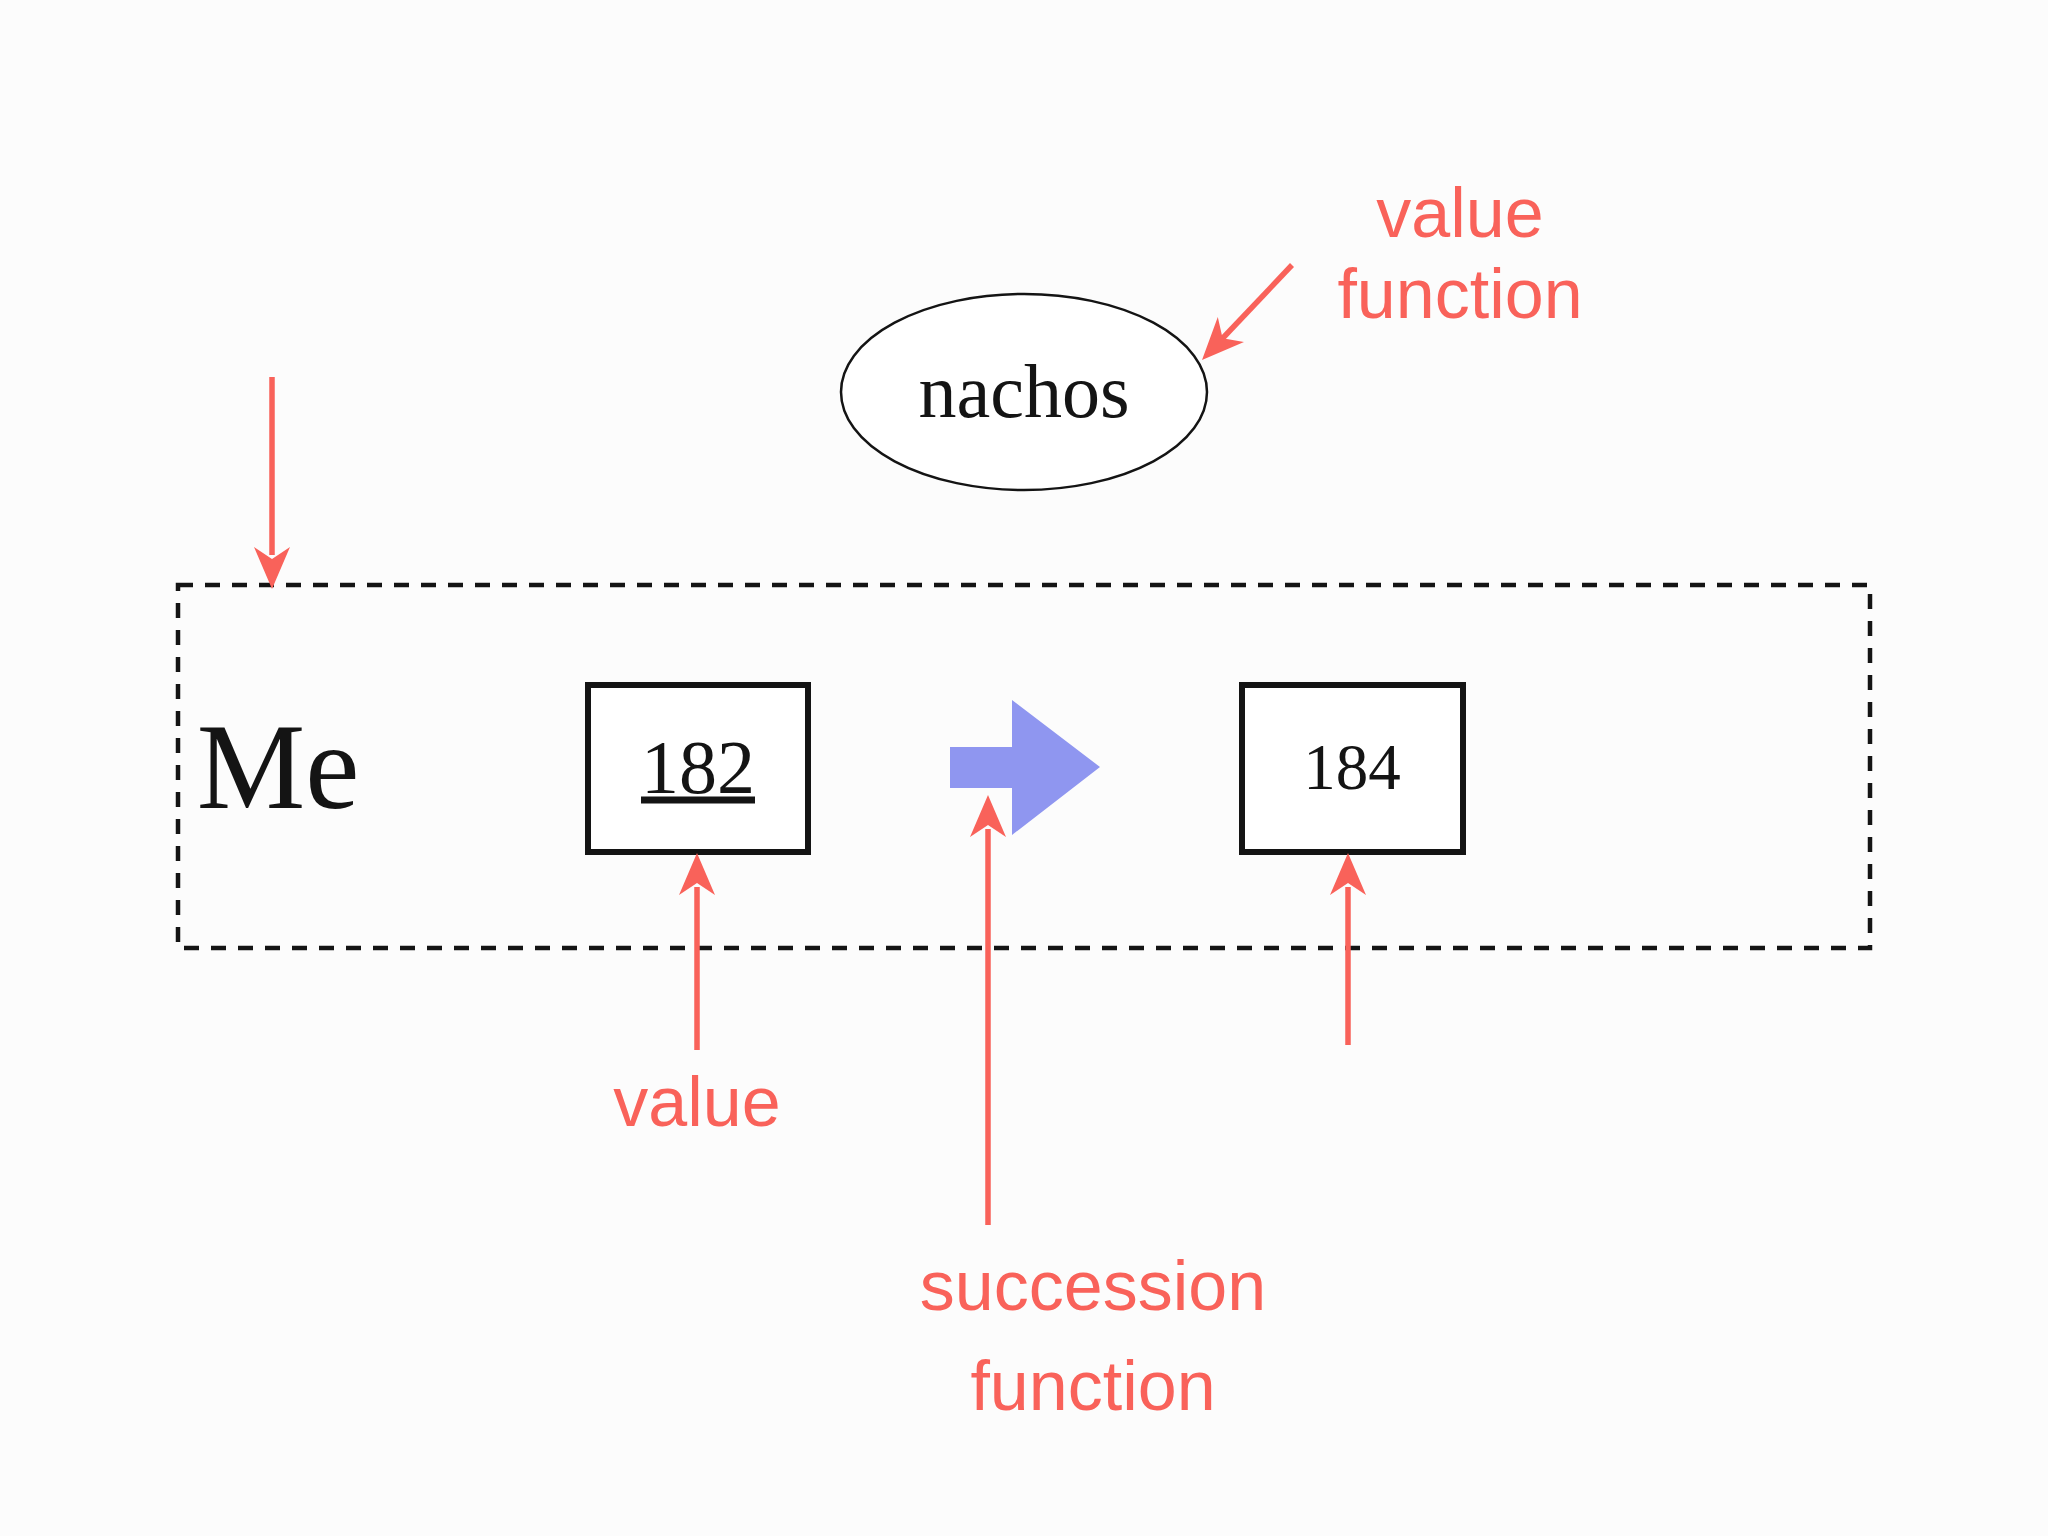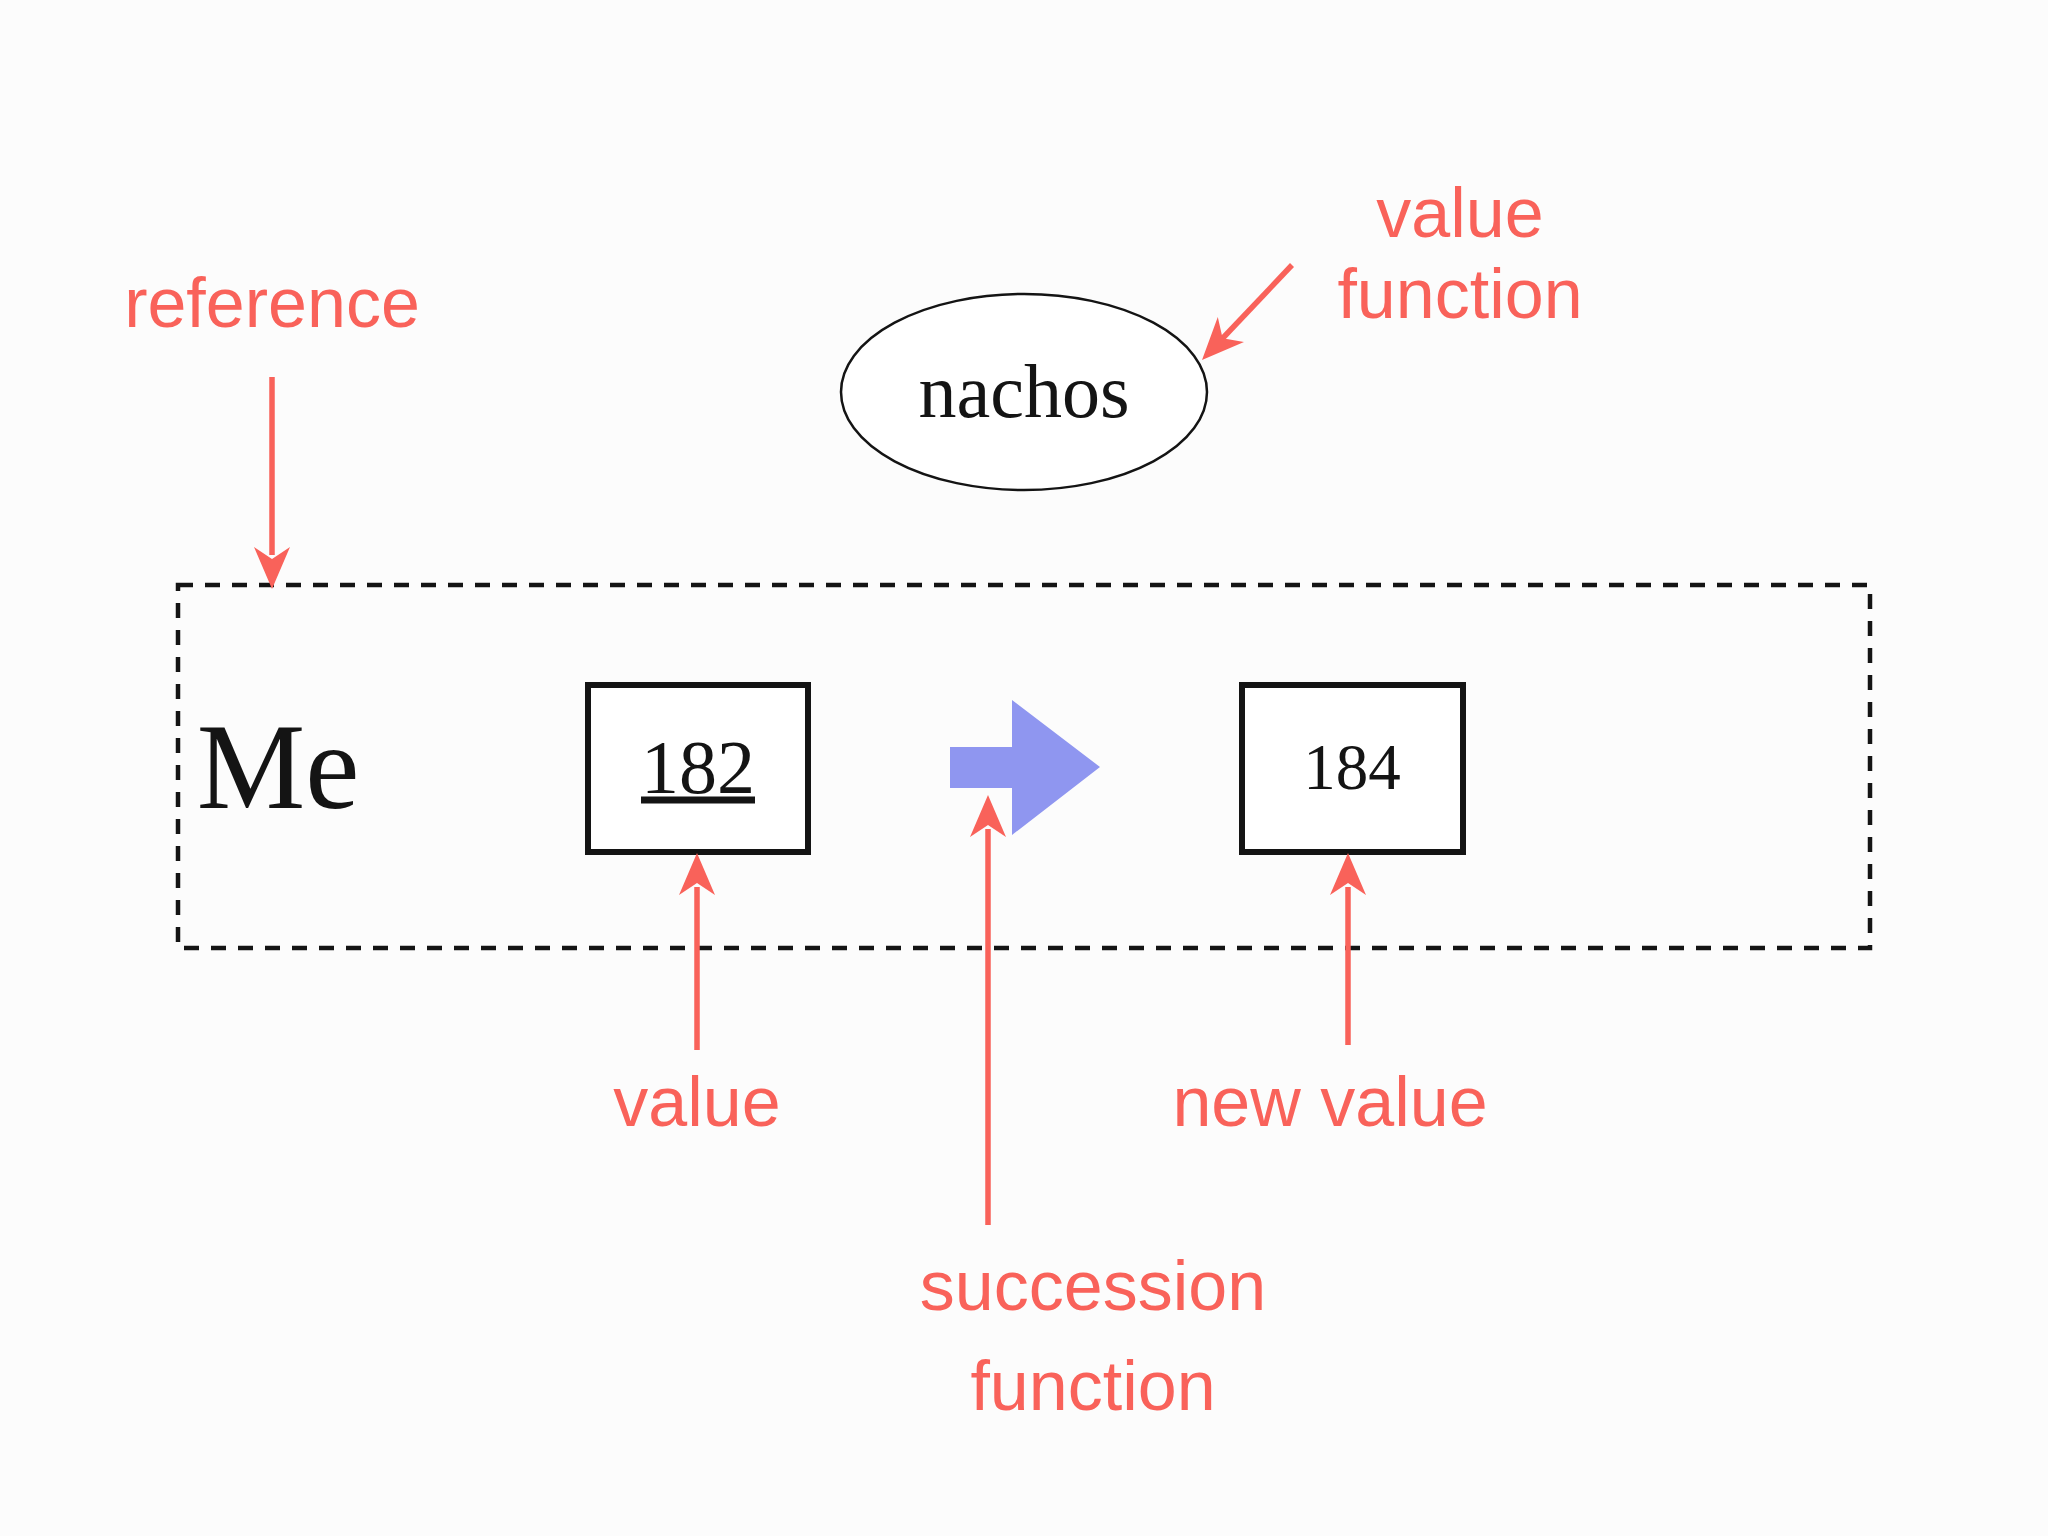--- a/index.html
+++ b/index.html
@@ -98,30 +98,28 @@
       <line class="red-line" x1="988" y1="1225" x2="988" y2="829"></line>
       <polygon class="red-head" points="988,795 970,837 988,825 1006,837"></polygon>
     </g>
 
     <g>
       <line class="red-line" x1="1348" y1="1045" x2="1348" y2="887"></line>
       <polygon class="red-head" points="1348,853 1330,895 1348,883 1366,895"></polygon>
     </g>
   </svg>
 
-  <div class="label red-label" style="left:272px; top:303px;">reference</div>
 
   <div class="label red-label" style="left:1460px; top:254px; line-height:81px;">
     <div>value</div>
     <div>function</div>
   </div>
 
   <div class="label red-label" style="left:697px; top:1102px;">value</div>
 
-  <div class="label red-label" style="left:1330px; top:1102px;">new value</div>
 
   <div class="label red-label" style="left:1093px; top:1336px; line-height:100px;">
     <div>succession</div>
     <div>function</div>
   </div>
 
   <div class="label serif-text" style="left:278px; top:767px; font-size:122px;">Me</div>
 
   <div class="label serif-text" style="left:1024px; top:391px; font-size:76px;">nachos</div>
 

